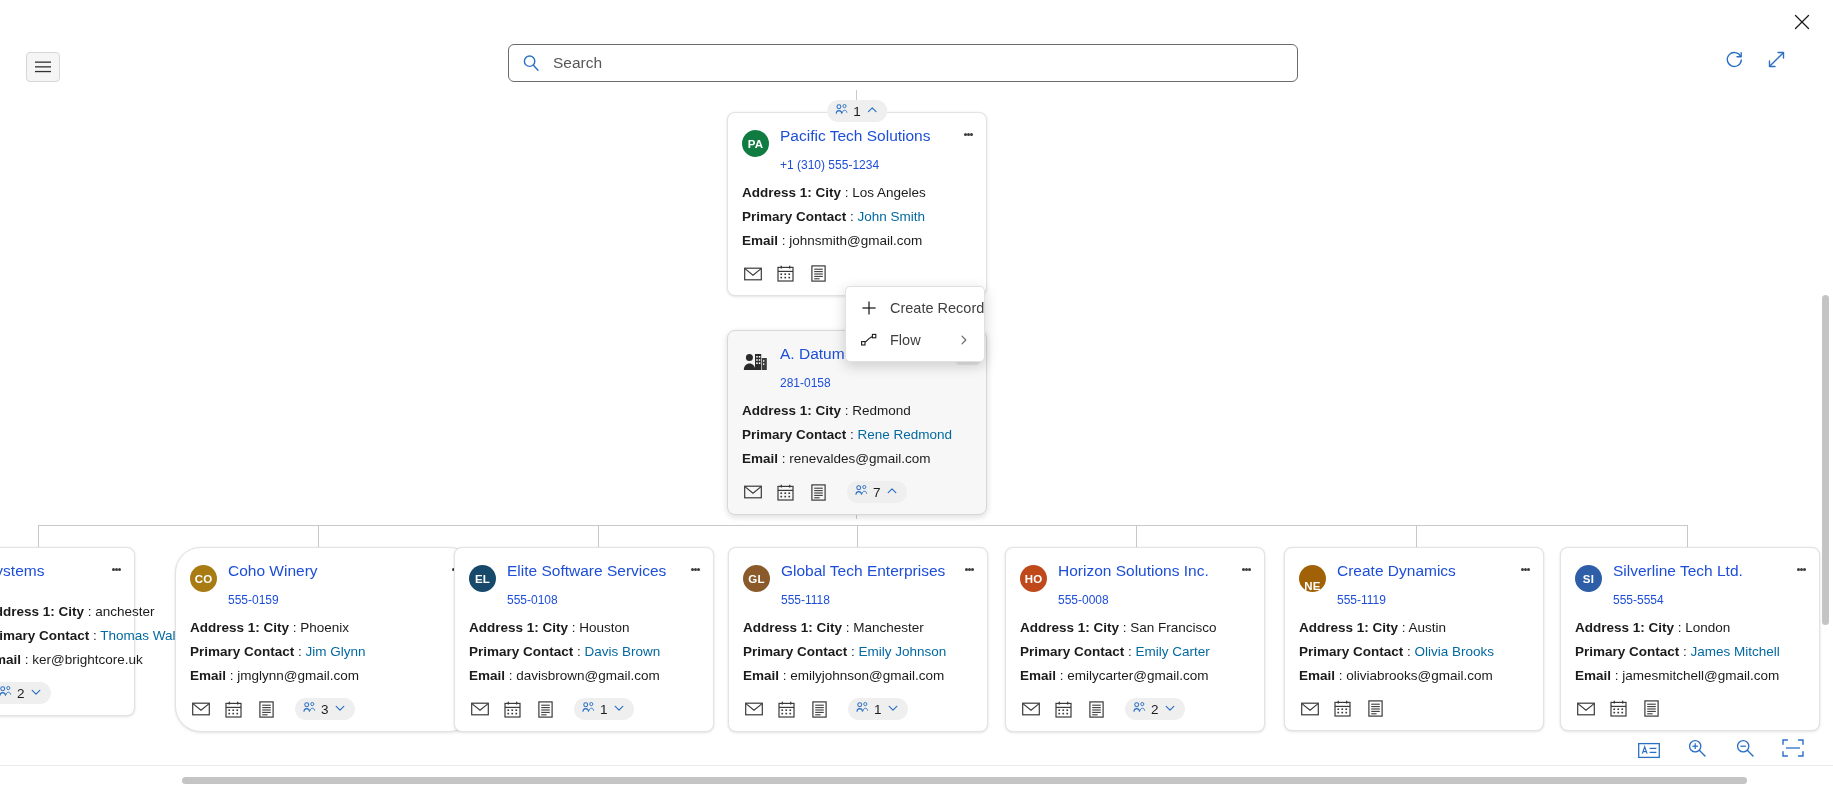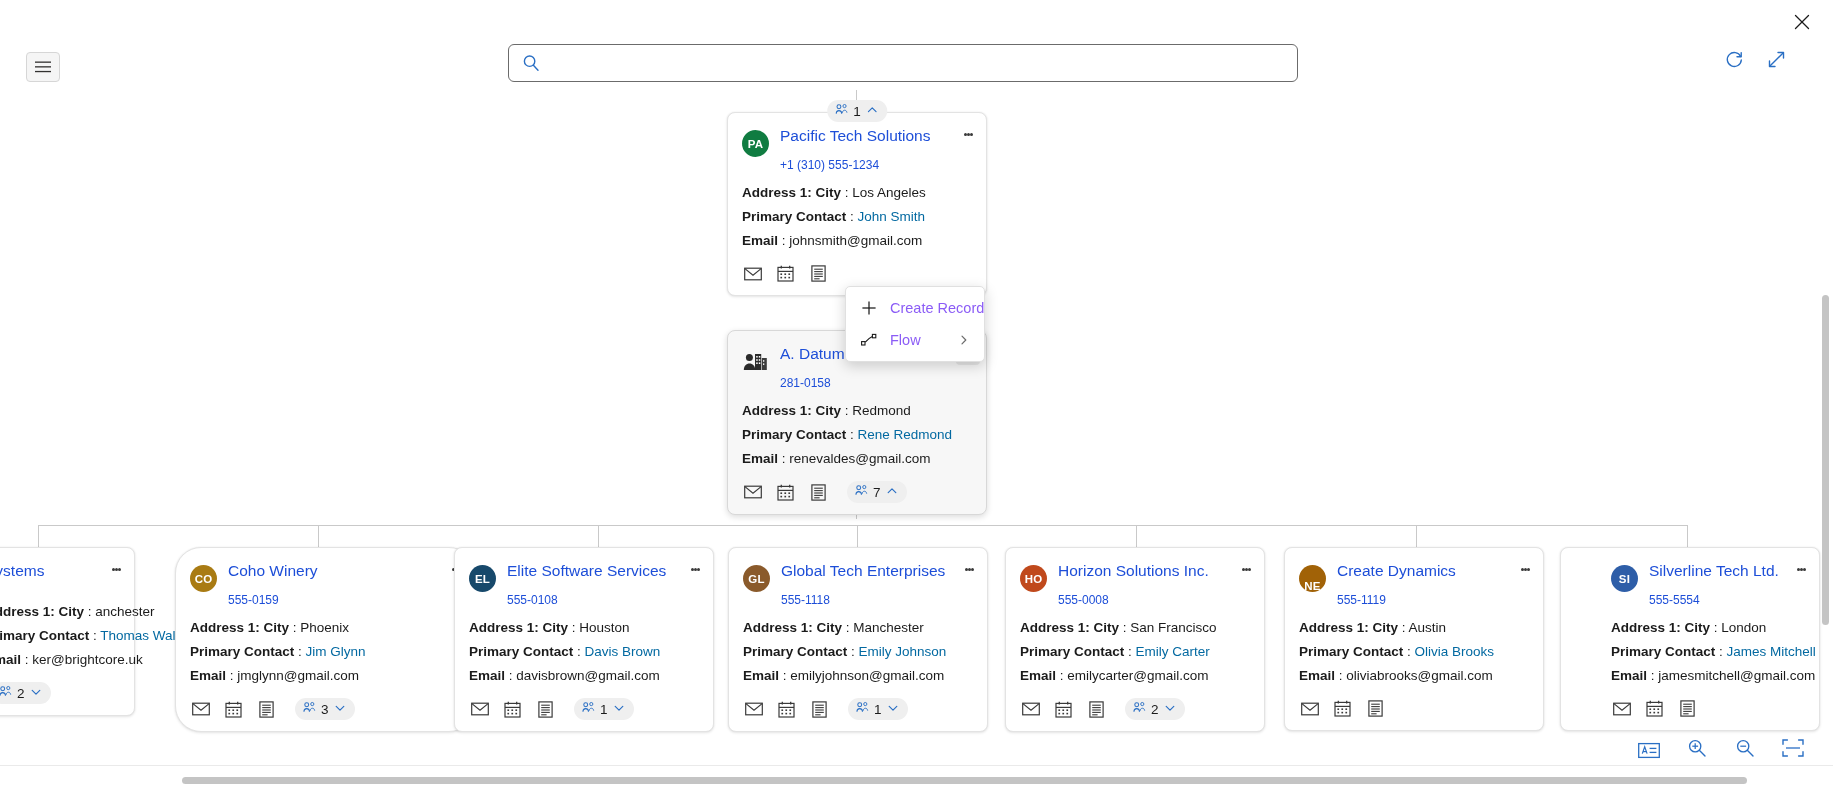--- a/index.html
+++ b/index.html
@@ -78,21 +78,21 @@
     border-radius:13px; padding:3px 9px 3px 8px; font-size:13.5px; color:#1b1b1b; cursor:pointer;
   }
   .pill.float { position:absolute; left:50%; transform:translateX(-50%); top:-13px; background:#efefef; }
   .pill.inline { margin-left:6px; }
 
   
   .ctxmenu {
     position:absolute; background:#fff; border:1px solid #e0e0e0; border-radius:5px;
     box-shadow:0 4px 14px rgba(0,0,0,0.18); padding:5px 0; z-index:50;
   }
-  .ctxitem { display:flex; align-items:center; height:32px; padding:0 14px 0 12px; font-size:14.5px; color:#8b5cf6; cursor:pointer; white-space:nowrap; }
+  .ctxitem { display:flex; align-items:center; height:32px; padding:0 14px 0 12px; font-size:14.5px; color:#404040; cursor:pointer; white-space:nowrap; }
   .ctxicon { width:22px; height:20px; display:flex; align-items:center; justify-content:center; margin-right:10px; flex:0 0 auto; }
   .ctxchev { margin-left:auto; padding-left:34px; display:flex; align-items:center; }
 
   
   .vscroll-track { position:absolute; right:3px; top:110px; width:10px; height:575px; }
   .vscroll-thumb { position:absolute; right:4px; top:205px; width:7px; height:330px; background:#c4c4c4; border-radius:4px; cursor:pointer; }
   .hscroll-track { position:absolute; left:0; bottom:8px; width:1833px; height:12px; }
   .hscroll-thumb { position:absolute; left:182px; bottom:9px; width:1565px; height:7px; background:#c4c4c4; border-radius:4px; cursor:pointer; }
 
   
@@ -117,20 +117,21 @@
       </span>
     </div>
 
     <div class="searchwrap">
       <span class="search-icon">
         <svg width="20" height="20" viewBox="0 0 20 20" fill="none">
           <circle cx="8.6" cy="8.2" r="5.2" stroke="#2a6fc4" stroke-width="1.4"></circle>
           <line x1="12.4" y1="12.2" x2="17" y2="17.2" stroke="#2a6fc4" stroke-width="1.4" stroke-linecap="round"></line>
         </svg>
       </span>
+      <input class="search-input" type="text" placeholder="Search" style="">
     </div>
 
     <div class="topright">
       <div class="tr-btn">
         <span>
           <svg width="19" height="19" viewBox="0 0 19 19" fill="none">
             <path d="M15.6 6.4A7 7 0 1 0 16.3 10" stroke="#2a6fc4" stroke-width="1.4" fill="none" stroke-linecap="round"></path>
             <path d="M16.2 2.6v4.2h-4.2" stroke="#2a6fc4" stroke-width="1.4" fill="none" stroke-linecap="round" stroke-linejoin="round"></path>
           </svg>
         </span>
@@ -707,21 +708,21 @@
                 <rect x="0.9" y="0.9" width="13.2" height="15.2" stroke="#3a3a3a" stroke-width="1.2"></rect>
                 <line x1="3.2" y1="4.2" x2="11.8" y2="4.2" stroke="#3a3a3a" stroke-width="1.1"></line>
                 <line x1="3.2" y1="6.6" x2="11.8" y2="6.6" stroke="#3a3a3a" stroke-width="1.1"></line>
                 <line x1="3.2" y1="9" x2="11.8" y2="9" stroke="#3a3a3a" stroke-width="1.1"></line>
                 <line x1="3.2" y1="11.4" x2="11.8" y2="11.4" stroke="#3a3a3a" stroke-width="1.1"></line>
                 <line x1="3.2" y1="13.8" x2="8.6" y2="13.8" stroke="#3a3a3a" stroke-width="1.1"></line>
               </svg>
             </div>
           </div>
         </div>
-        <div class="card" style="left: 1560px; top: 457px; width: 260px; padding-left: 36px;">
+        <div class="card" style="left: 1560px; top: 457px; width: 260px;">
           <div class="card-head">
             <div class="avatar" style="background:#2e5ea8;">
               <span>SI</span>
             </div>
             <div>
               <div class="c-name">Silverline Tech Ltd.</div>
               <div class="c-phone">555-5554</div>
             </div>
             <div class="kebab">
               <span></span>

